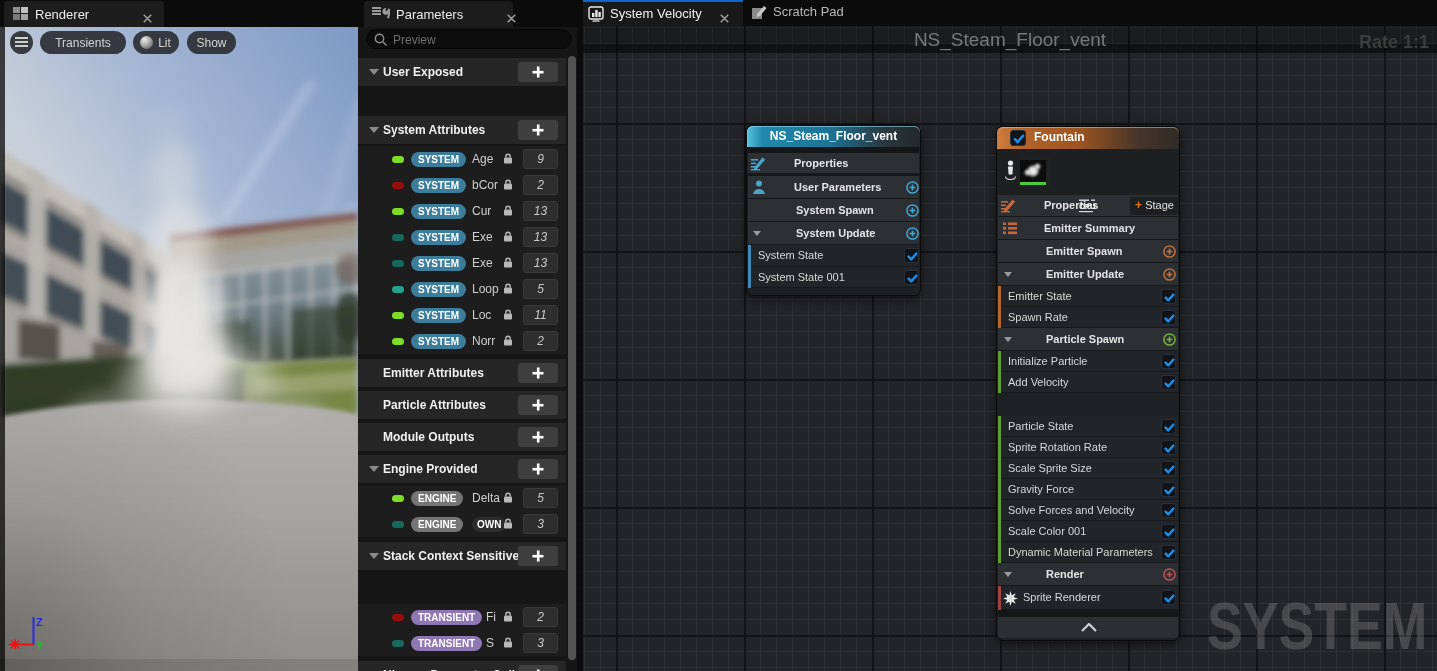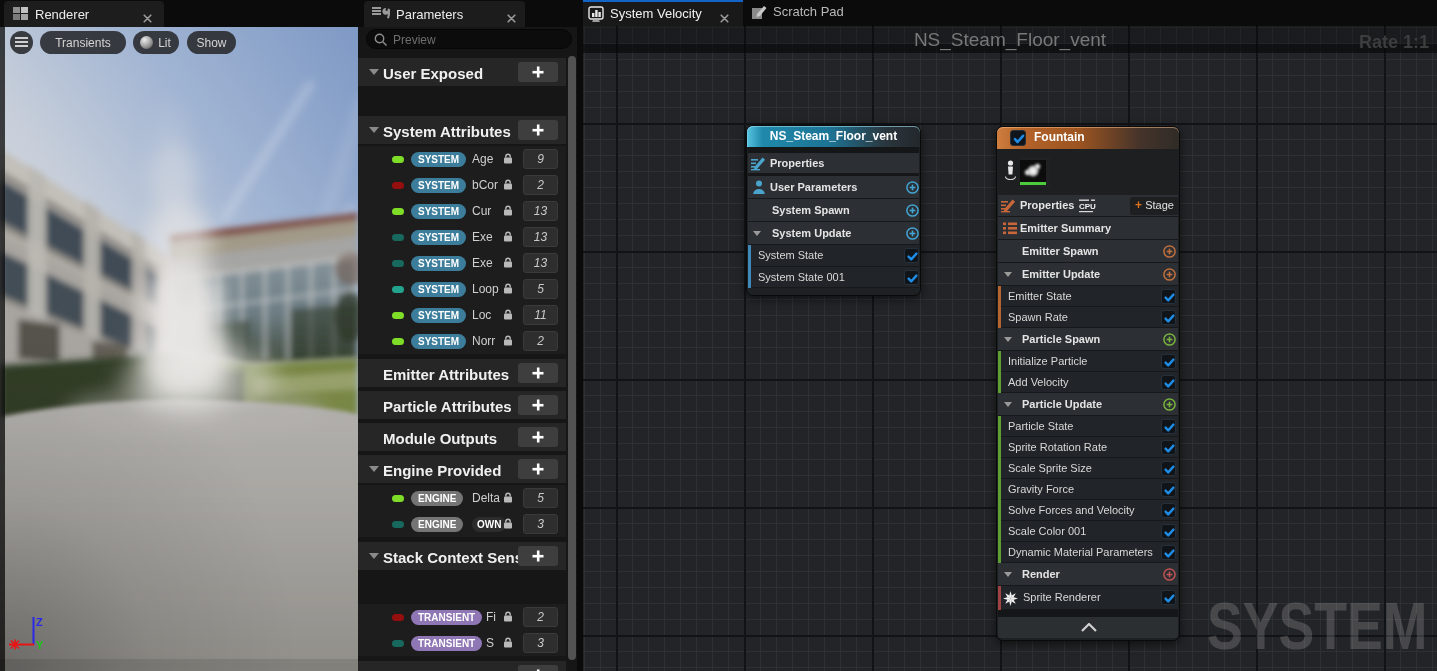--- a/index.html
+++ b/index.html
@@ -17,30 +17,30 @@
     background:linear-gradient(170deg,#93abce 0%, #a3b7d3 28%, #c2cdda 55%, #d8dde2 72%); }
 
   #gizmo { left:0px; top:555px; }
 
   .pill { position:absolute; top:4px; height:23px; border-radius:12px;
     background:rgba(44,47,51,.92); color:#d4d4d4; font-size:12px;
     display:flex; align-items:center; justify-content:center; }
 
   
   #pp-tabbar { left:358px; top:0; width:225px; height:27px; background:#0b0b0b; }
-  #pp-tab { left:6px; top:1px; width:161px; height:26px; background:#1c1c1c; border-radius:4px 4px 0 0; }
+  #pp-tab { left:6px; top:1px; width:149px; height:26px; background:#1c1c1c; border-radius:4px 4px 0 0; }
   #pp-tab .ttl { position:absolute; left:32px; top:6px; font-size:13px; color:#ebebeb; }
   #pp-tab .x { position:absolute; left:143px; top:8px; }
   #ppanel { left:358px; top:27px; width:219px; height:644px; background:#161616; }
   #searchbox { left:8px; top:2px; width:206px; height:20px; background:#0c0c0c;
     border-radius:10px; border:1px solid #060606; color:#6e6e6e; font-size:12px; }
   #searchbox .mag { position:absolute; left:7px; top:3px; }
   #searchbox .ph { position:absolute; left:26px; top:3px; }
   .sech { position:absolute; left:0; width:208px; height:28px; background:#262626; }
-  .sech .lbl { position:absolute; left:25px; top:7px; font-size:15px; font-weight:bold; color:#f0f0f0; }
+  .sech .lbl { position:absolute; left:25px; top:7px; font-size:12px; font-weight:bold; color:#f0f0f0; }
   .sech .tri { position:absolute; left:11px; top:11px; width:0; height:0;
     border-left:5px solid transparent; border-right:5px solid transparent; border-top:6px solid #8a8a8a; }
   .sech .plus { position:absolute; left:160px; top:4px; width:40px; height:20px; background:#3e3e3e;
     border-radius:3px; }
   .sech .plus svg { position:absolute; left:14px; top:4px; }
   .prow { position:absolute; left:0; width:208px; height:26px; background:#1d1d1d; }
   .dot { position:absolute; left:34px; top:10px; width:12px; height:7px; border-radius:3.5px; }
   .badge { position:absolute; left:53px; top:6px; height:15px; border-radius:8px;
     color:#fff; font-size:10px; font-weight:bold; text-align:center; line-height:15px; padding:0 7px; }
   .pname { position:absolute; font-size:12px; color:#cfcfcf; top:6px; }
@@ -71,21 +71,21 @@
   #gtitle { left:0; top:3px; width:854px; text-align:center; color:#787878; font-size:19px; }
   #gzoom { right:8px; top:6px; color:#3d3d3d; font-size:18px; font-weight:bold; }
   #gwater { left:624px; top:561px; color:rgba(255,255,255,.17); font-size:67px; font-weight:bold; transform:scaleX(.8); transform-origin:0 50%; }
 
   
   .node { position:absolute; border:1px solid #0a0a0a; border-radius:7px;
     box-shadow:0 3px 10px rgba(0,0,0,.55); background:#1e2124; }
   .nhdr { position:absolute; left:0; top:0; width:100%; height:21px; border-radius:6px 6px 0 0;
     color:#fff; font-size:12px; font-weight:bold; }
   .nrow { position:absolute; left:1px; width:calc(100% - 2px); color:#d8d8d8; font-size:11px; }
-  .nbold { font-weight:bold; color:#e4e4e4; }
+  .nbold { font-weight:bold; color:#e4e4e4;margin-left:24px; }
   .ntri { position:absolute; width:0; height:0; border-left:4.5px solid transparent;
     border-right:4.5px solid transparent; border-top:5.5px solid #9a9a9a; }
   .chk { position:absolute; width:15px; height:15px; background:#101418; border-radius:3px;
     border:1px solid #26303a; }
   .chk svg { position:absolute; left:1px; top:1px; }
   .pcirc { position:absolute; width:13px; height:13px; }
 </style>
 </head>
 <body>
 
@@ -661,29 +661,20 @@
         </div>
       </div>
 <div class="nrow" style="top:245px;height:21px;background:#212428;border-bottom:1px solid #17181a">
         <span class="abs" style="left:10px;top:4px">Add Velocity</span>
         <div class="chk" style="left:163px;top:3px">
           <svg width="13" height="13">
             <path d="M2.6 6.6 l2.6 2.8 L10.4 3.6" fill="none" stroke="#1e8be4" stroke-width="2.4" stroke-linecap="round" stroke-linejoin="round"></path>
           </svg>
         </div>
       </div>
-<div class="nrow" style="top:266px;height:23px;background:#2c2f33;border-bottom:1px solid #17181a">
-        <span class="ntri" style="left:6px;top:9px"></span>
-        <span class="abs nbold" style="left:24px;top:5px">Particle Update</span>
-        <span class="pcirc" style="left:165px;top:5px"><svg width="13" height="13">
-            <circle cx="6.5" cy="6.5" r="5.6" fill="none" stroke="#79b23e" stroke-width="1.5"></circle>
-            <line x1="3.6" y1="6.5" x2="9.4" y2="6.5" stroke="#79b23e" stroke-width="1.6"></line>
-            <line x1="6.5" y1="3.6" x2="6.5" y2="9.4" stroke="#79b23e" stroke-width="1.6"></line>
-          </svg></span>
-      </div>
 <div class="nrow" style="top:289px;height:21px;background:#212428;border-bottom:1px solid #17181a">
         <span class="abs" style="left:10px;top:4px">Particle State</span>
         <div class="chk" style="left:163px;top:3px">
           <svg width="13" height="13">
             <path d="M2.6 6.6 l2.6 2.8 L10.4 3.6" fill="none" stroke="#1e8be4" stroke-width="2.4" stroke-linecap="round" stroke-linejoin="round"></path>
           </svg>
         </div>
       </div>
 <div class="nrow" style="top:310px;height:21px;background:#212428;border-bottom:1px solid #17181a">
         <span class="abs" style="left:10px;top:4px">Sprite Rotation Rate</span>

